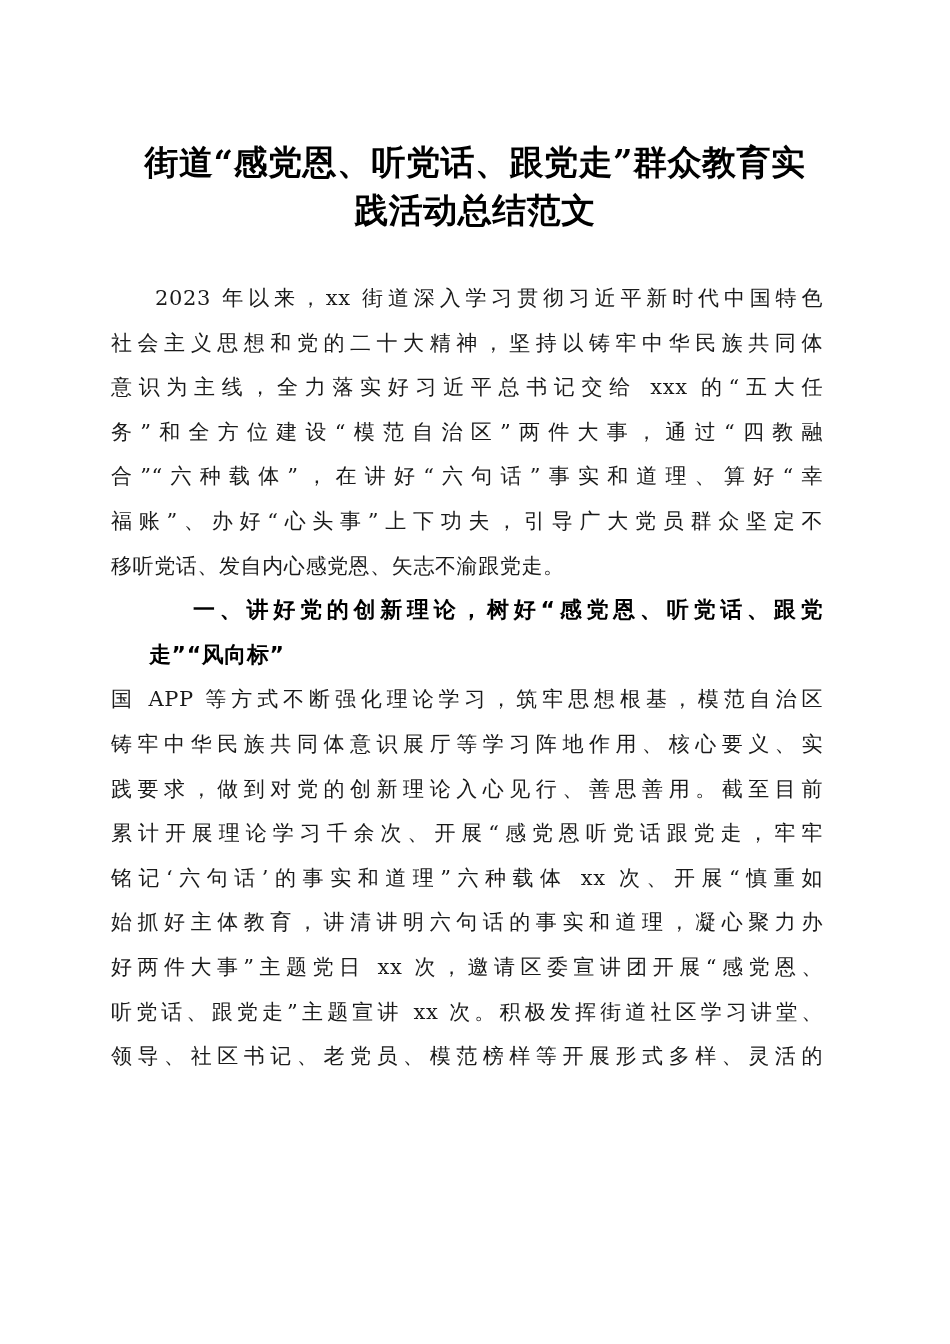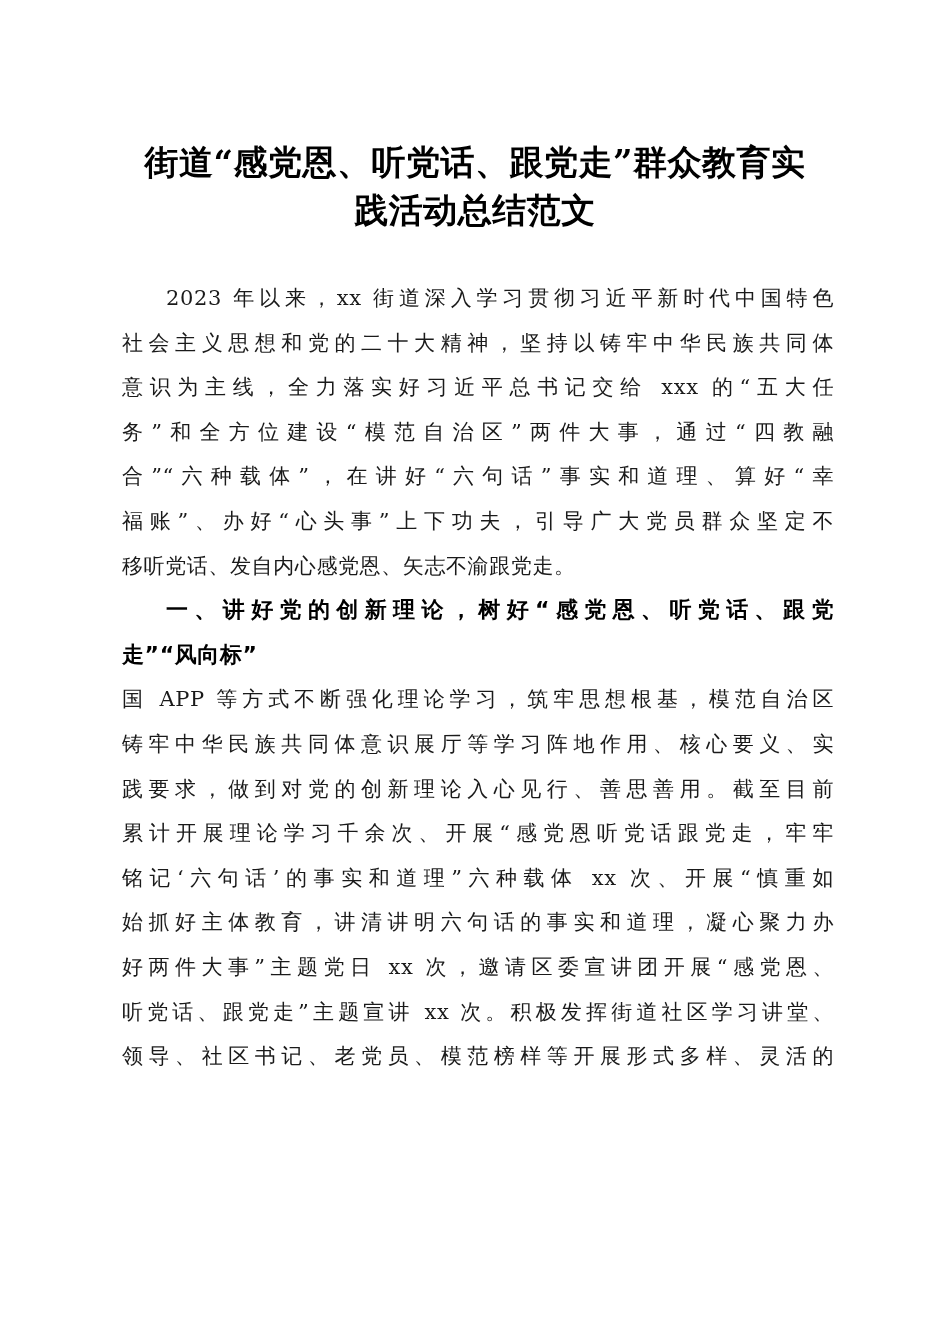--- a/index.html
+++ b/index.html
@@ -10,34 +10,34 @@
   }
   .title {
     position: absolute; left: 100px; width: 750px; top: 138px;
     text-align: center;
     font-family: "DejaVu Serif", "Liberation Serif", serif;
     font-weight: bold; font-size: 34px; line-height: 48px;
     color: #000000; margin: 0; letter-spacing: 0.5px;
   }
   .title .tline { display: block; white-space: nowrap; }
   .body {
-    position: absolute; left: 122px; width: 712px; top: 276px;
+    position: absolute; left: 111px; width: 712px; top: 276px;
     font-family: "DejaVu Serif", "Liberation Serif", serif;
     font-size: 21px; line-height: 44.6px; color: #1a1a1a;
   }
   .line {
     display: block; white-space: nowrap; height: 44.6px;
     text-align: justify; text-align-last: justify;
     letter-spacing: 0.6px;
   }
   .line.last { text-align-last: left; }
   .line.indent { padding-left: 44px; }
   .heading .line {
     font-family: "DejaVu Sans", "Liberation Sans", sans-serif;
-    font-weight: bold; font-size: 22px; color: #000000;
+    font-weight: bold; font-size: 22px; color: #000000; margin-left: 38px;
   }
 </style>
 </head>
 <body>
 
 <div class="page">
 
   <h1 class="title">
     <span class="tline">街道“感党恩、听党话、跟党走”群众教育实</span>
     <span class="tline">践活动总结范文</span>

